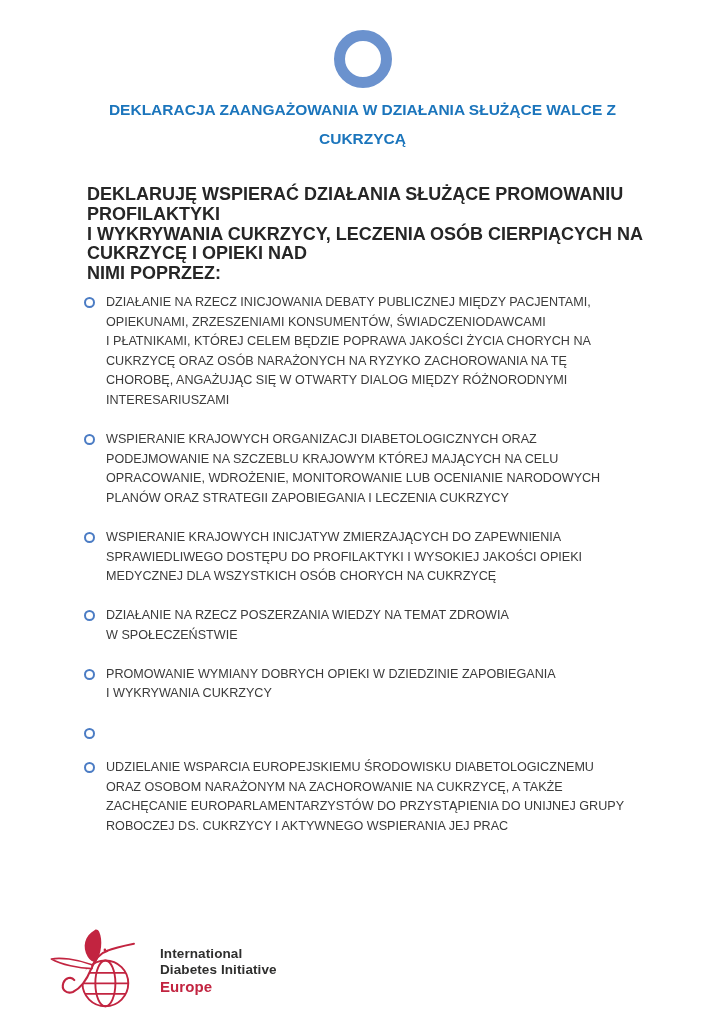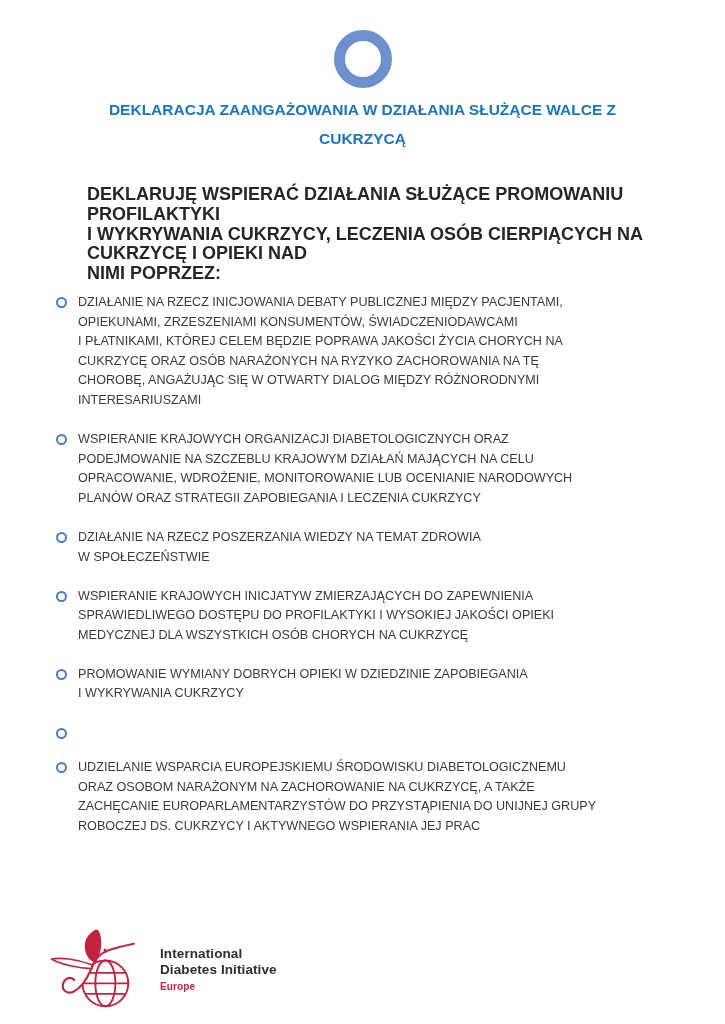--- a/index.html
+++ b/index.html
@@ -47,21 +47,21 @@
     padding: 0 40px 0 87px;
     font-size: 18px;
     font-weight: bold;
     line-height: 19.8px;
     color: #262626;
     white-space: pre-wrap;
   }
   .commitments {
     list-style: none;
     margin: 9px 0 0 0;
-    padding: 0 28px 0 56px;
+    padding: 0 28px 0 84px;
   }
   .commitments li {
     display: flex;
     gap: 11px;
     margin-bottom: 19.5px;
     font-size: 12.6px;
     line-height: 19.6px;
     color: #3B3B3B;
   }
   .dot {
@@ -86,21 +86,21 @@
   }
   .logo-text {
     font-size: 13.5px;
     font-weight: bold;
     line-height: 16px;
     color: #2F2F2E;
     letter-spacing: 0.1px;
   }
   .logo-europe {
     color: #C22440;
-    font-size: 10px;
+    font-size: 15px;
     line-height: 17px;
   }
 </style>
 </head>
 <body>
 
 <div class="page">
 
   <div class="circle-wrap">
     <div class="ring"></div>
@@ -120,34 +120,34 @@
       <span class="li-text">DZIAŁANIE NA RZECZ INICJOWANIA DEBATY PUBLICZNEJ MIĘDZY PACJENTAMI,
 OPIEKUNAMI, ZRZESZENIAMI KONSUMENTÓW, ŚWIADCZENIODAWCAMI
 I PŁATNIKAMI, KTÓREJ CELEM BĘDZIE POPRAWA JAKOŚCI ŻYCIA CHORYCH NA
 CUKRZYCĘ ORAZ OSÓB NARAŻONYCH NA RYZYKO ZACHOROWANIA NA TĘ
 CHOROBĘ, ANGAŻUJĄC SIĘ W OTWARTY DIALOG MIĘDZY RÓŻNORODNYMI
 INTERESARIUSZAMI</span>
     </li>
     <li>
       <span class="dot"></span>
       <span class="li-text">WSPIERANIE KRAJOWYCH ORGANIZACJI DIABETOLOGICZNYCH ORAZ
-PODEJMOWANIE NA SZCZEBLU KRAJOWYM DZIAŁAŃ MAJĄCYCH NA CELU
+PODEJMOWANIE NA SZCZEBLU KRAJOWYM KTÓREJ MAJĄCYCH NA CELU
 OPRACOWANIE, WDROŻENIE, MONITOROWANIE LUB OCENIANIE NARODOWYCH
 PLANÓW ORAZ STRATEGII ZAPOBIEGANIA I LECZENIA CUKRZYCY</span>
-    </li>
-    <li>
-      <span class="dot"></span>
-      <span class="li-text">DZIAŁANIE NA RZECZ POSZERZANIA WIEDZY NA TEMAT ZDROWIA
-W SPOŁECZEŃSTWIE</span>
     </li>
     <li>
       <span class="dot"></span>
       <span class="li-text">WSPIERANIE KRAJOWYCH INICJATYW ZMIERZAJĄCYCH DO ZAPEWNIENIA
 SPRAWIEDLIWEGO DOSTĘPU DO PROFILAKTYKI I WYSOKIEJ JAKOŚCI OPIEKI
 MEDYCZNEJ DLA WSZYSTKICH OSÓB CHORYCH NA CUKRZYCĘ</span>
+    </li>
+    <li>
+      <span class="dot"></span>
+      <span class="li-text">DZIAŁANIE NA RZECZ POSZERZANIA WIEDZY NA TEMAT ZDROWIA
+W SPOŁECZEŃSTWIE</span>
     </li>
     <li>
       <span class="dot"></span>
       <span class="li-text">PROMOWANIE WYMIANY DOBRYCH OPIEKI W DZIEDZINIE ZAPOBIEGANIA
 I WYKRYWANIA CUKRZYCY</span>
     </li>
     <li>
       <span class="dot"></span>
     </li>
     <li>

